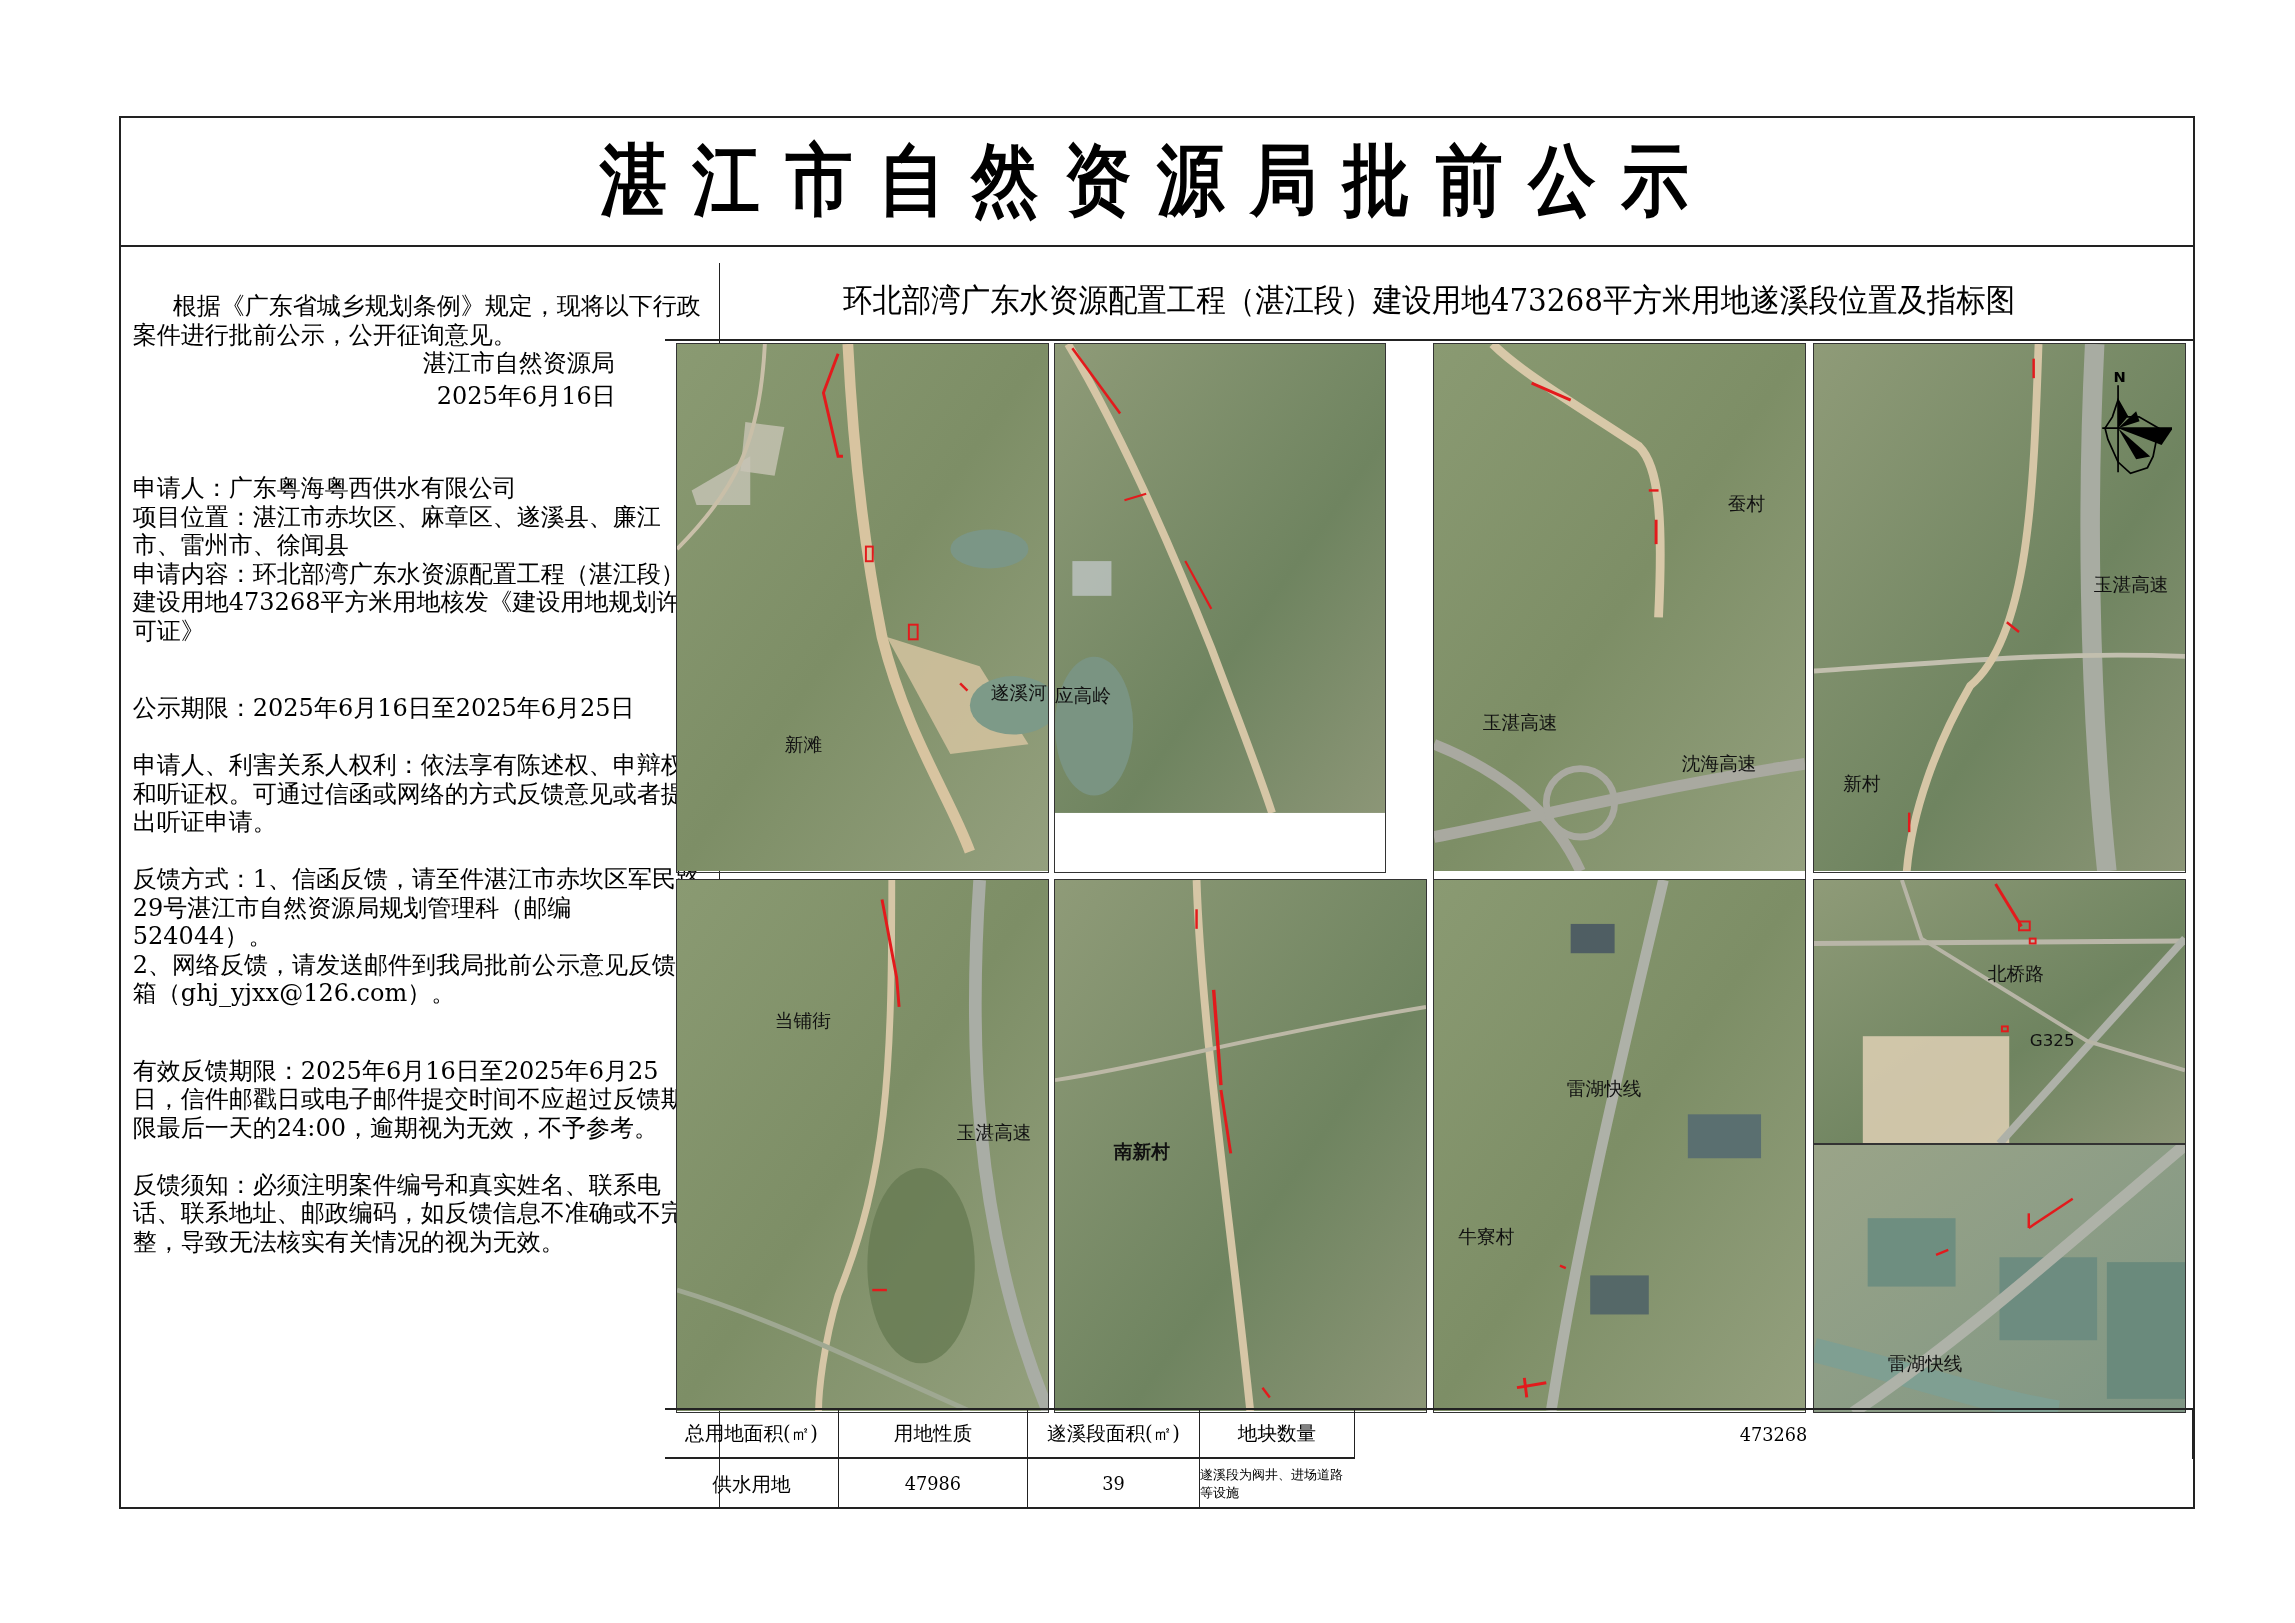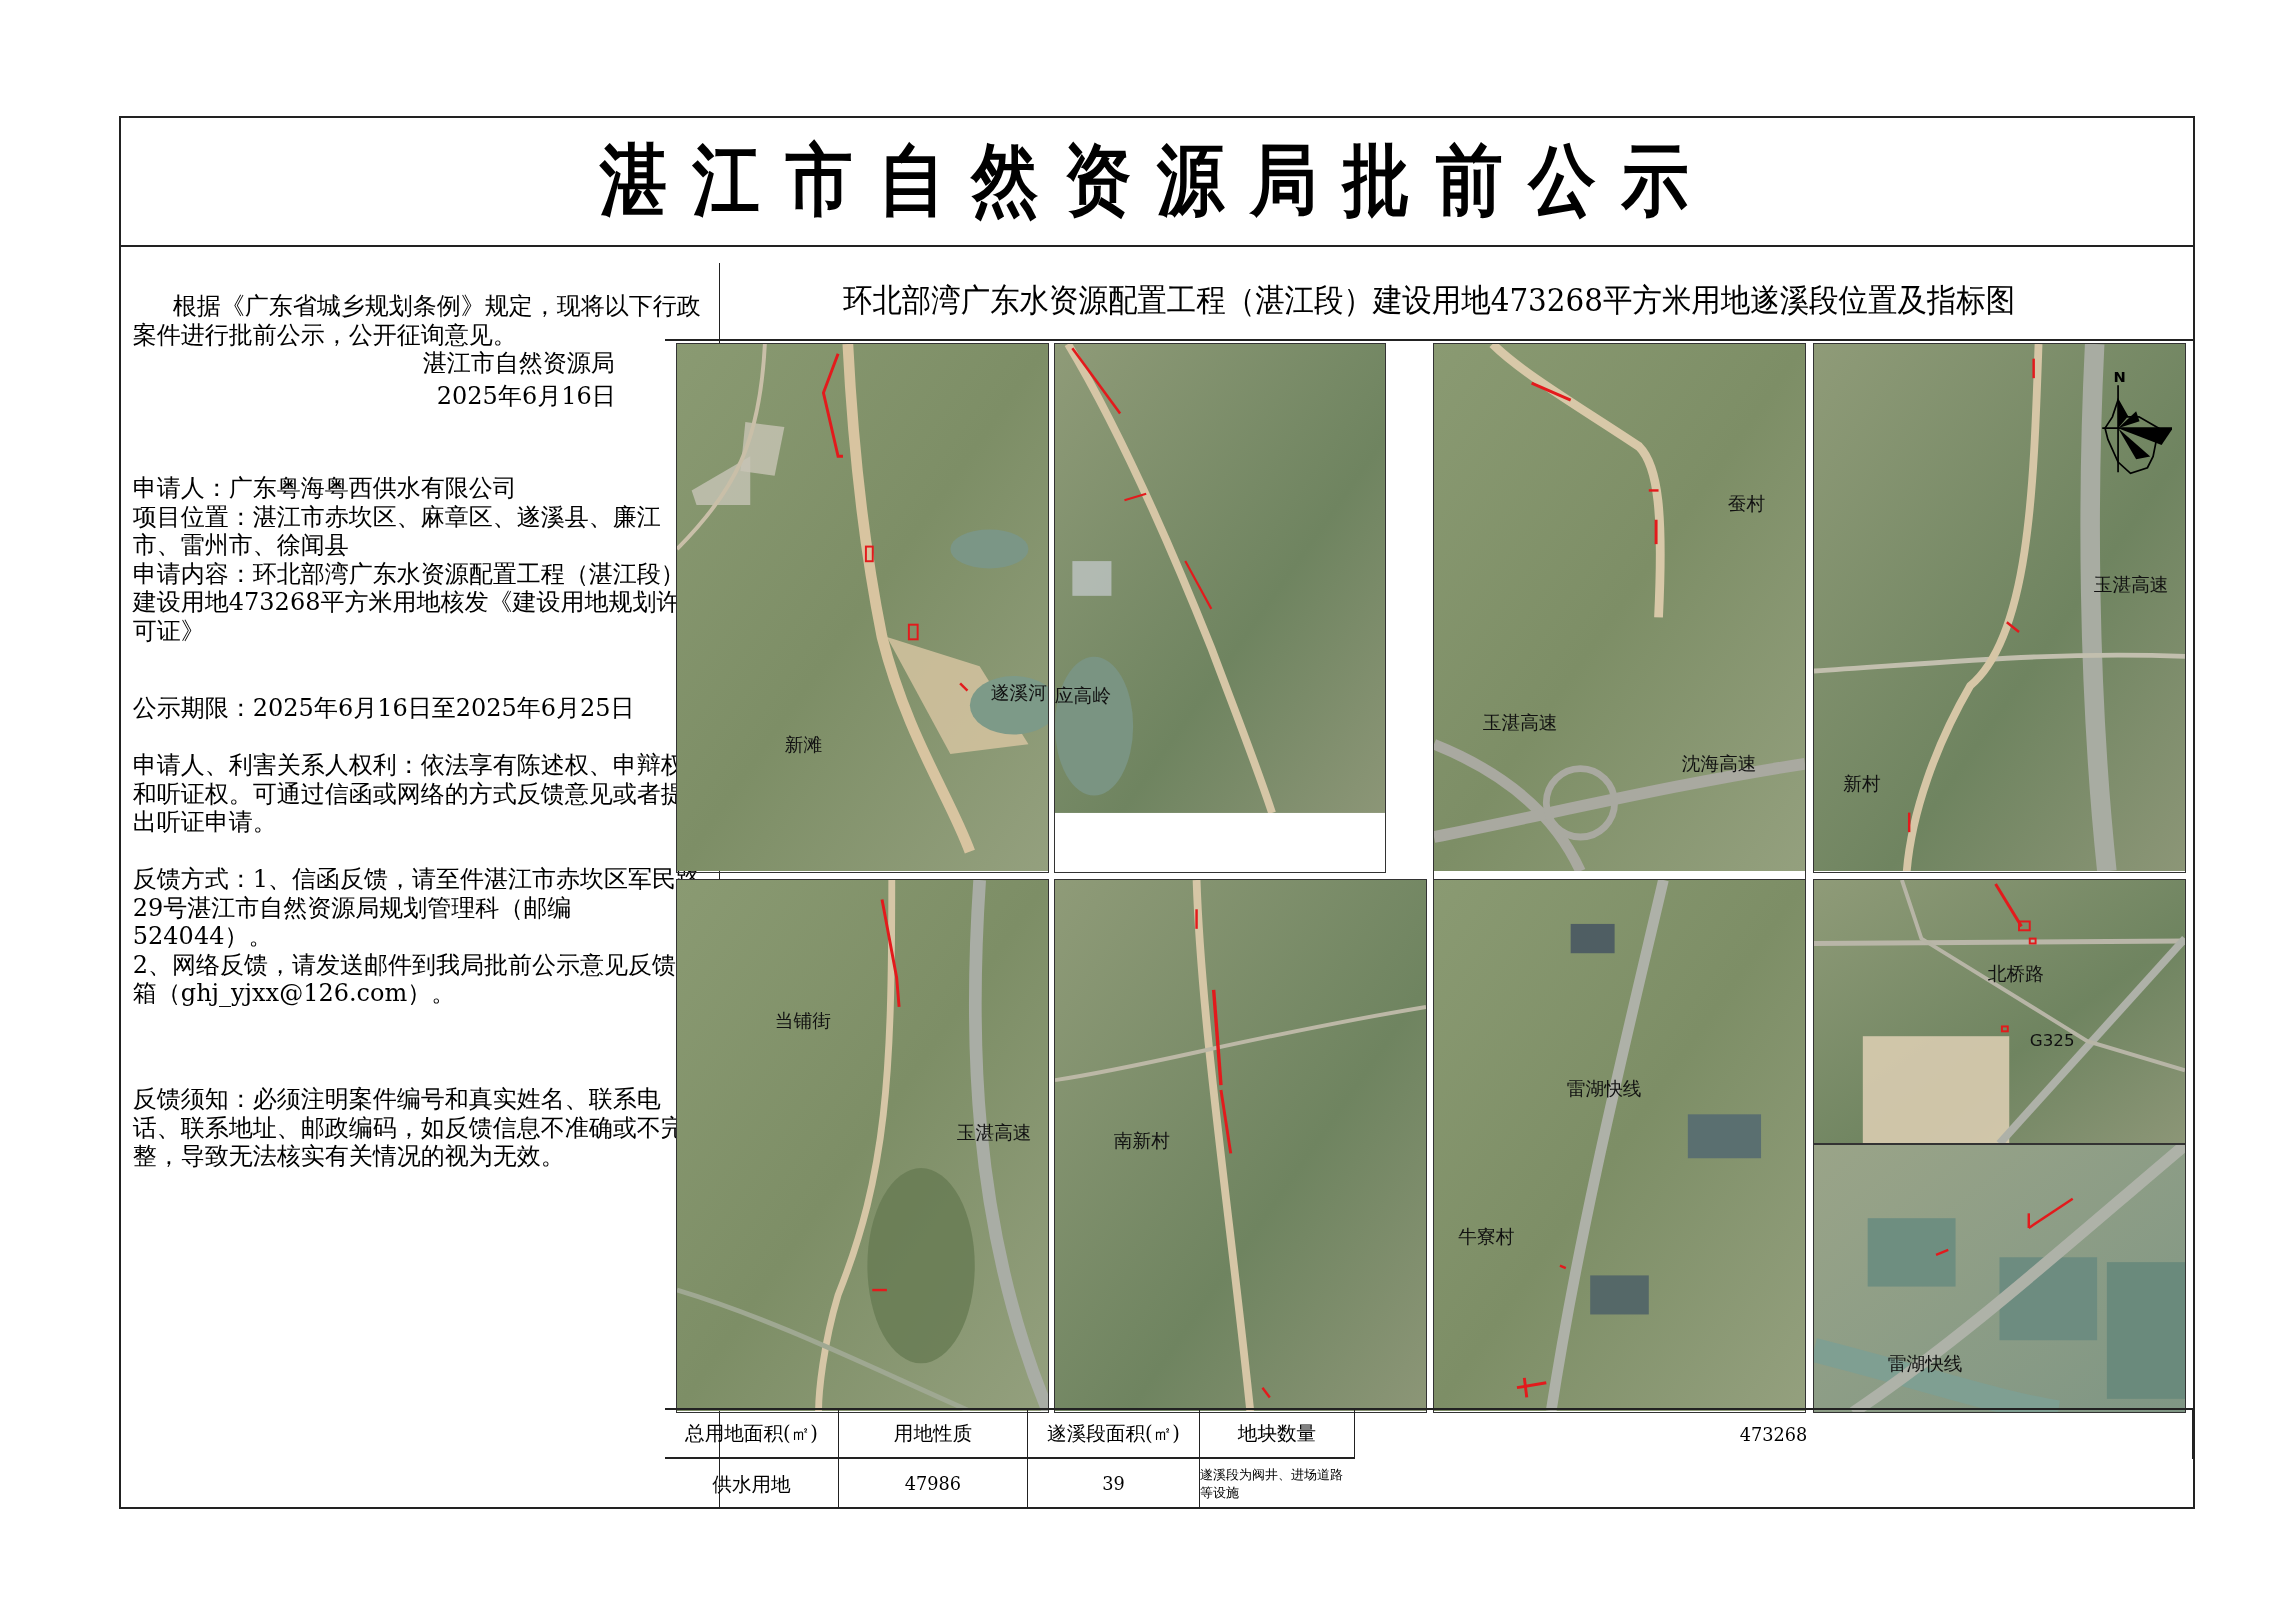--- a/index.html
+++ b/index.html
@@ -48,20 +48,21 @@
     <p>项目位置：湛江市赤坎区、麻章区、遂溪县、廉江市、雷州市、徐闻县</p>
     <p>申请内容：环北部湾广东水资源配置工程（湛江段）建设用地473268平方米用地核发《建设用地规划许可证》</p>
     <div class="gap-m"></div>
     <p>公示期限：2025年6月16日至2025年6月25日</p>
     <div class="gap-s"></div>
     <p>申请人、利害关系人权利：依法享有陈述权、申辩权和听证权。可通过信函或网络的方式反馈意见或者提出听证申请。</p>
     <div class="gap-s"></div>
     <p>反馈方式：1、信函反馈，请至件湛江市赤坎区军民路29号湛江市自然资源局规划管理科（邮编524044）。</p>
     <p>2、网络反馈，请发送邮件到我局批前公示意见反馈信箱（ghj_yjxx@126.com）。</p>
     <div class="gap-m"></div>
+    <p>有效反馈期限：2025年6月16日至2025年6月25日，信件邮戳日或电子邮件提交时间不应超过反馈期限最后一天的24:00，逾期视为无效，不予参考。</p>
     <div class="gap-s"></div>
     <p>反馈须知：必须注明案件编号和真实姓名、联系电话、联系地址、邮政编码，如反馈信息不准确或不完整，导致无法核实有关情况的视为无效。</p>
   </div>
 
   <div class="right-col">
     <div class="map-title">
       <span>环北部湾广东水资源配置工程（湛江段）建设用地473268平方米用地遂溪段位置及指标图</span>
     </div>
 
     <div class="map-grid">
@@ -174,21 +175,21 @@
       <div class="panel" style="left:378px;top:536px;width:373px;height:534px;">
         <svg class="sat" viewBox="0 0 760 1088" preserveAspectRatio="none">
           <rect width="760" height="1088" fill="url(#g2)"></rect>
           <path d="M290,0 C300,300 360,700 400,1088" stroke="#d6c6a6" stroke-width="16" fill="none"></path>
           <path d="M0,410 C200,380 400,320 760,260" stroke="#bcb8a6" stroke-width="8" fill="none"></path>
           <path d="M290,60 L290,100" stroke="#e31a1c" stroke-width="5"></path>
           <path d="M325,225 L340,420" stroke="#e31a1c" stroke-width="7" fill="none"></path>
           <path d="M340,430 L360,560" stroke="#e31a1c" stroke-width="6" fill="none"></path>
           <path d="M425,1040 L440,1060" stroke="#e31a1c" stroke-width="5"></path>
         </svg>
-        <span class="lbl" style="left:59px;top:248px;">南新村</span>
+        <span class="lbl" style="left:59px;top:259px;font-weight:bold;">南新村</span>
       </div>
 
       <div class="panel" style="left:757px;top:536px;width:373px;height:534px;">
         <svg class="sat" viewBox="0 0 760 1088" preserveAspectRatio="none">
           <rect width="760" height="1088" fill="url(#g1)"></rect>
           <path d="M470,0 C400,300 300,700 240,1088" stroke="#aeb1a8" stroke-width="22" fill="none"></path>
           <rect x="280" y="90" width="90" height="60" fill="#4f5e63"></rect>
           <rect x="520" y="480" width="150" height="90" fill="#5a6f70"></rect>
           <rect x="320" y="810" width="120" height="80" fill="#556868"></rect>
           <path d="M170,1040 L230,1030" stroke="#e31a1c" stroke-width="6"></path>

